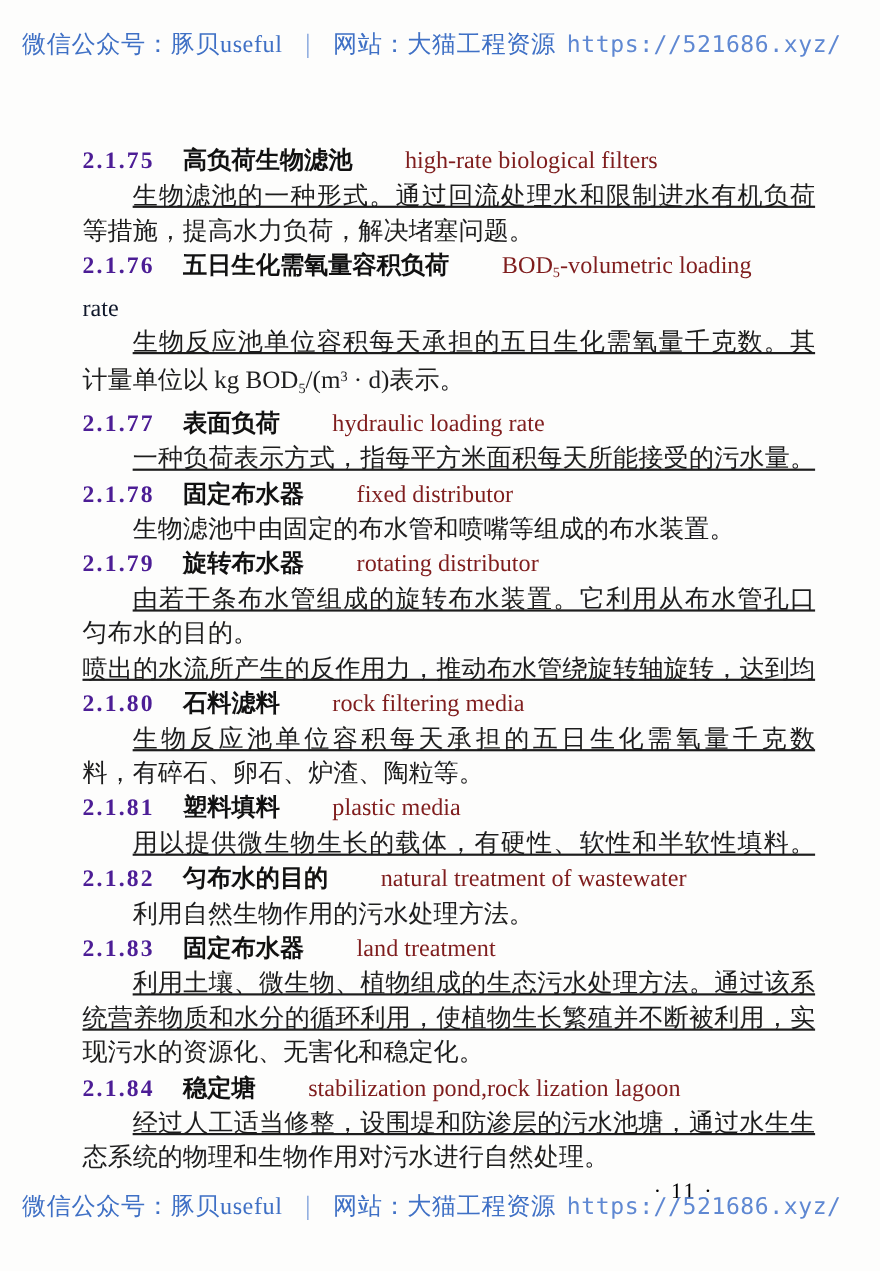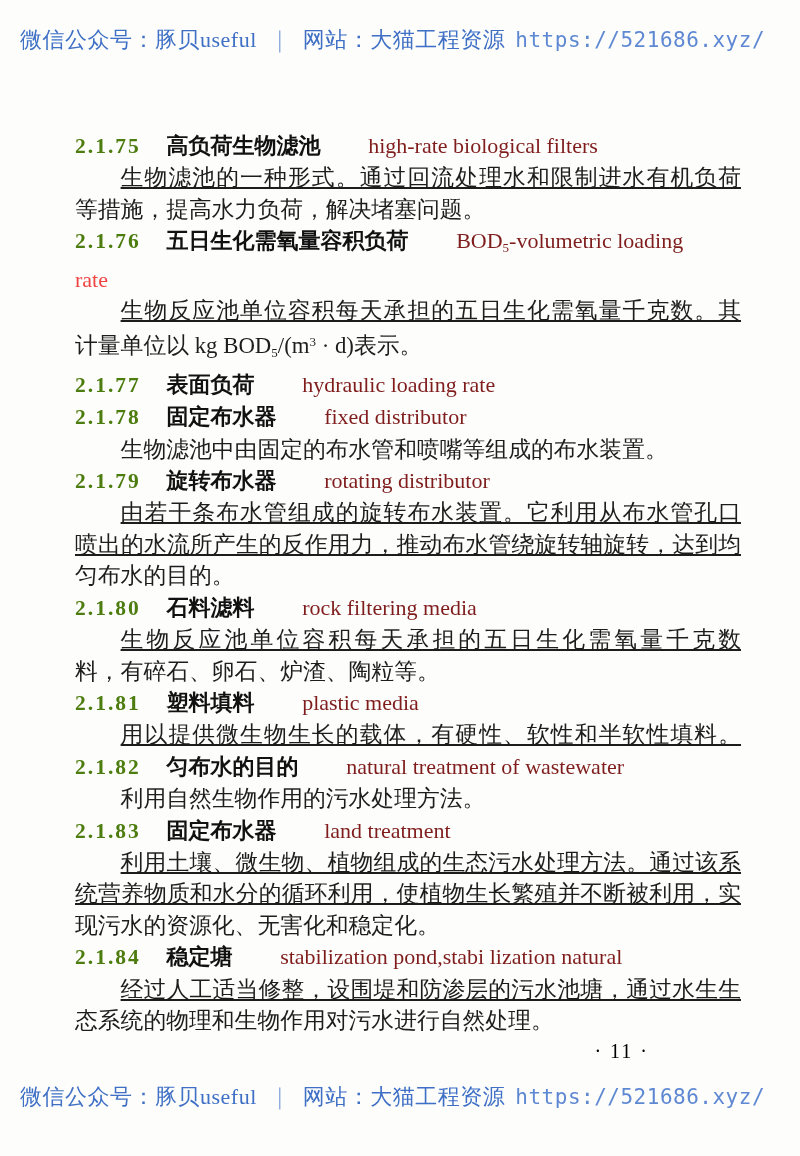--- a/index.html
+++ b/index.html
@@ -28,29 +28,29 @@
   }
   
   .content {
     position:absolute; left:75px; top:130px; width:666px;
     font-size:22.8px; line-height:31.4px;
   }
   .line { min-height:31.4px; }
   
   .term-line { white-space:nowrap; }
   .num {
-    font-weight:bold; letter-spacing:2px; font-size:21.5px; color:#4d7c0f;
+    font-weight:bold; letter-spacing:2px; font-size:21.5px; color:#4c1d95;
   }
   .zh {
     font-weight:bold; margin-left:20px; font-size:22px; color:#111;
     font-family:"Liberation Sans","DejaVu Sans",sans-serif;
     margin-top:48px;
   }
   .en { margin-left:42px; font-size:22px; color:#7f1d1d; }
-  .en-cont { font-size:22px; color:#ef4444; }
+  .en-cont { font-size:22px; color:#0f172a; }
   
   .def.indent { padding-left:2em; }
   .def.fill { text-align:justify; text-align-last:justify;text-decoration:underline; }
   sub.s, sup.s {
     font-size:13px; letter-spacing:0;
     font-family:"Liberation Serif","DejaVu Serif",serif;
   }
   sub.s { vertical-align:-4px; }
   sup.s { vertical-align:7px; }
   
@@ -85,36 +85,37 @@
     </div>
     <div class="line en-cont">rate</div>
     <div class="line def fill indent">生物反应池单位容积每天承担的五日生化需氧量千克数。其</div>
     <div class="line def"><span>计量单位以 kg BOD</span><sub class="s">5</sub><span>/(m</span><sup class="s">3</sup><span> · d)表示。</span></div>
 
     <div class="line term-line">
       <span class="num">2.1.77</span>
       <span class="zh">表面负荷</span>
       <span class="en">hydraulic loading rate</span>
     </div>
+    <div class="line def fill indent">一种负荷表示方式，指每平方米面积每天所能接受的污水量。</div>
 
     <div class="line term-line">
       <span class="num">2.1.78</span>
       <span class="zh">固定布水器</span>
       <span class="en">fixed distributor</span>
     </div>
     <div class="line def indent">生物滤池中由固定的布水管和喷嘴等组成的布水装置。</div>
 
     <div class="line term-line">
       <span class="num">2.1.79</span>
       <span class="zh">旋转布水器</span>
       <span class="en">rotating distributor</span>
     </div>
     <div class="line def fill indent">由若干条布水管组成的旋转布水装置。它利用从布水管孔口</div>
+    <div class="line def">匀布水的目的。</div>
     <div class="line def fill">喷出的水流所产生的反作用力，推动布水管绕旋转轴旋转，达到均</div>
-    <div class="line def">匀布水的目的。</div>
 
     <div class="line term-line">
       <span class="num">2.1.80</span>
       <span class="zh">石料滤料</span>
       <span class="en">rock filtering media</span>
     </div>
     <div class="line def fill indent">生物反应池单位容积每天承担的五日生化需氧量千克数</div>
     <div class="line def">料，有碎石、卵石、炉渣、陶粒等。</div>
 
     <div class="line term-line">
@@ -136,21 +137,21 @@
       <span class="zh">固定布水器</span>
       <span class="en">land treatment</span>
     </div>
     <div class="line def fill indent">利用土壤、微生物、植物组成的生态污水处理方法。通过该系</div>
     <div class="line def fill">统营养物质和水分的循环利用，使植物生长繁殖并不断被利用，实</div>
     <div class="line def">现污水的资源化、无害化和稳定化。</div>
 
     <div class="line term-line">
       <span class="num">2.1.84</span>
       <span class="zh">稳定塘</span>
-      <span class="en">stabilization pond,stabi lization natural</span>
+      <span class="en">stabilization pond,rock lization lagoon</span>
     </div>
     <div class="line def fill indent">经过人工适当修整，设围堤和防渗层的污水池塘，通过水生生</div>
     <div class="line def">态系统的物理和生物作用对污水进行自然处理。</div>
 
     <div class="line page-num">· 11 ·</div>
 
   </div>
 
   <div class="watermark bottom">
     <span>微信公众号：豚贝useful</span><span class="sep">｜</span><span>网站：大猫工程资源</span><span class="url">https://521686.xyz/</span>

